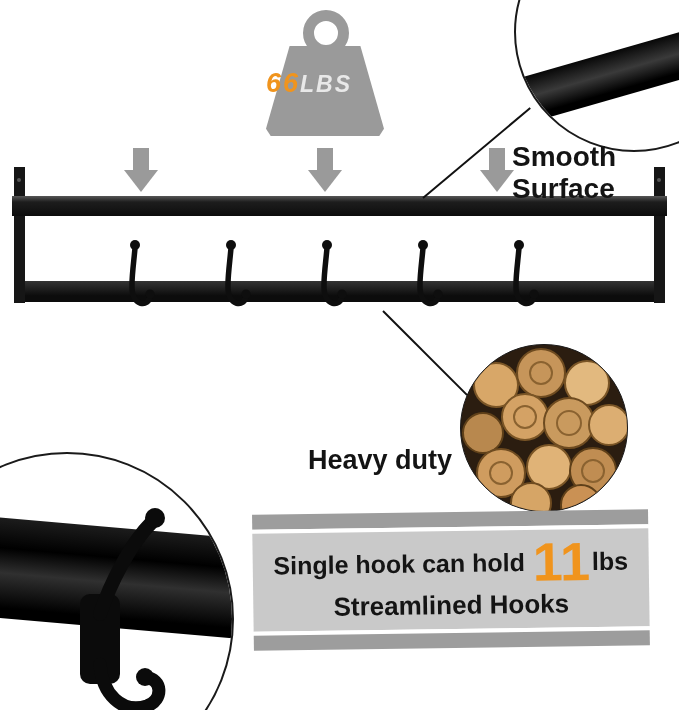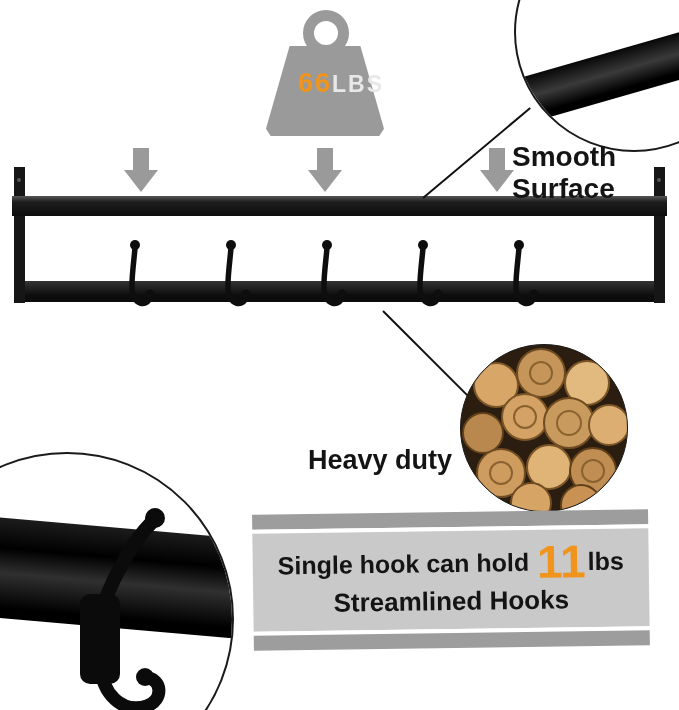--- a/index.html
+++ b/index.html
@@ -11,22 +11,22 @@
   .weight-ring{
     position:absolute;left:303px;top:10px;width:24px;height:24px;
     border:11px solid var(--icon-gray,#9a9a9a);border-radius:50%;background:#fff;
   }
   .weight-body{
     position:absolute;left:266px;top:46px;width:118px;height:90px;
     background:var(--icon-gray,#9a9a9a);
     clip-path:polygon(20% 0,80% 0,100% 92%,96% 100%,4% 100%,0 92%);
   }
   .weight-text{
-    position:absolute;left:266px;top:68px;width:118px;text-align:right;
-    font-weight:bold;letter-spacing:2px;
+    position:absolute;left:266px;top:68px;width:118px;text-align:left;
+    font-weight:bold;letter-spacing:2px;font-style:italic;
   }
   .weight-text .w-val{color:var(--accent-orange,#f0941d);font-size:27px;}
   .weight-text .w-unit{color:#e8e8e8;font-size:23px;}
   
   .arrow{position:absolute;top:148px;width:34px;}
   .arrow .shaft{width:16px;height:22px;margin:0 auto;background:var(--icon-gray,#9a9a9a);}
   .arrow .head{width:0;height:0;border-left:17px solid transparent;border-right:17px solid transparent;border-top:22px solid var(--icon-gray,#9a9a9a);}
   
   .bracket{position:absolute;top:167px;width:11px;height:136px;background:#161616;}
   .bracket.left{left:14px;} .bracket.right{left:654px;}
@@ -76,21 +76,21 @@
   
   .band{position:absolute;left:253px;top:512px;width:396px;height:140px;transform:rotate(-0.8deg);}
   .band .stripe{height:15px;background:var(--band-dark,#9d9d9d);}
   .band .gap{height:4px;background:#fff;}
   .band .mid{
     height:98px;background:var(--band-light,#c9c9c9);
     display:flex;flex-direction:column;align-items:center;justify-content:center;
   }
   .cap-line1{display:flex;align-items:center;font-weight:bold;color:var(--text-black,#141414);}
   .cap-prefix{font-size:25px;margin-right:8px;}
-  .cap-value{font-size:46px;color:var(--accent-orange,#f0941d);line-height:0.9;margin-right:2px;}
+  .cap-value{font-size:54px;color:var(--accent-orange,#f0941d);line-height:0.9;margin-right:2px;}
   .cap-unit{font-size:25px;}
   .cap-line2{font-size:26px;font-weight:bold;color:var(--text-black,#141414);margin-top:2px;}
 </style>
 </head>
 <body>
 
 <div class="stage">
 
   <div>
     <div class="weight-ring"></div>

